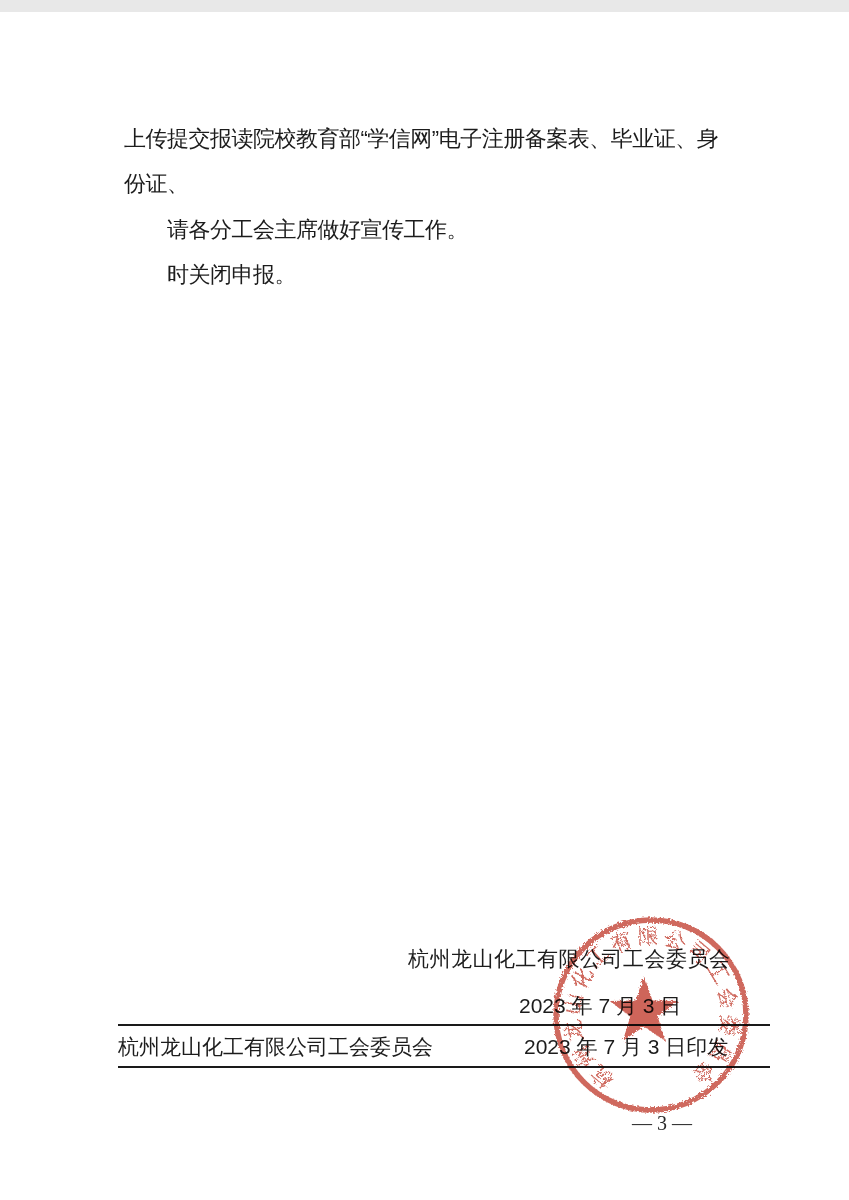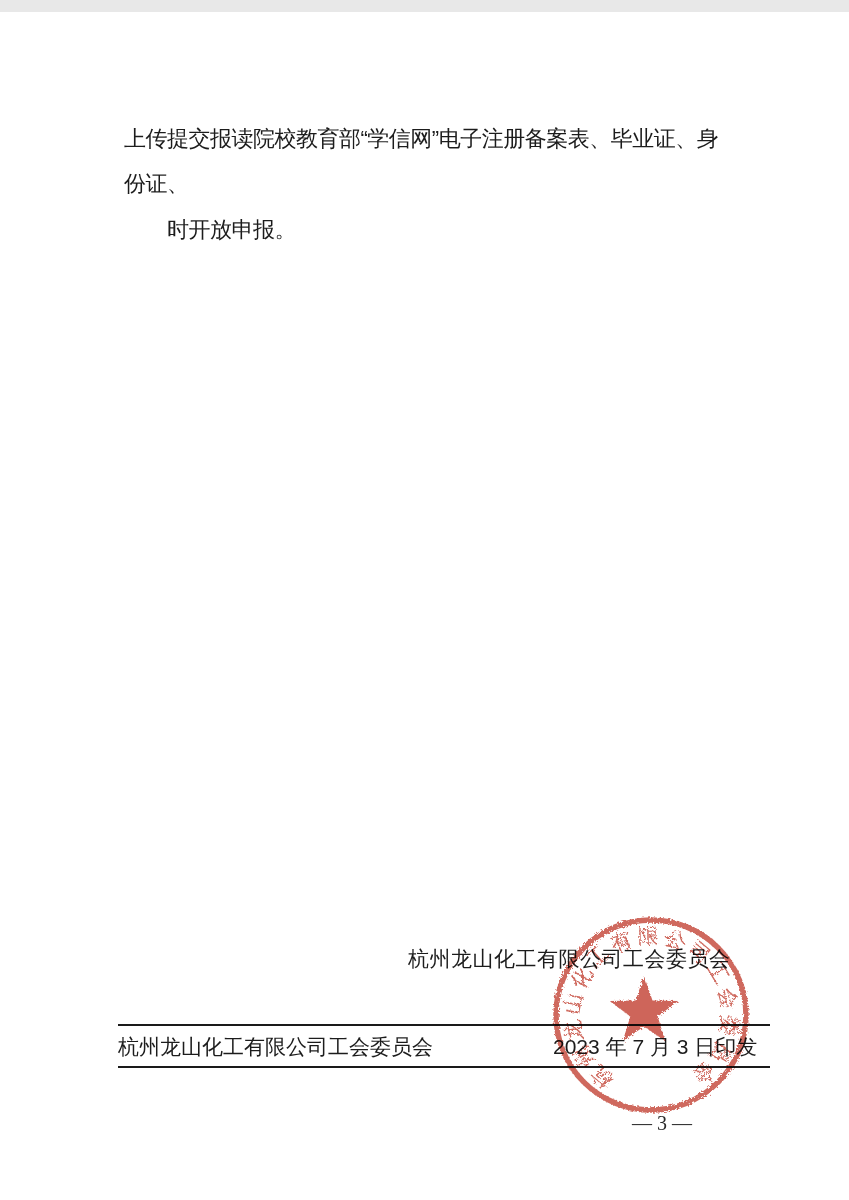--- a/index.html
+++ b/index.html
@@ -41,21 +41,21 @@
   }
   .footer-rule.top { top:1012px; }
   .footer-rule.bottom { top:1054px; }
   .footer-issuer {
     position:absolute;
     left:118px; top:1021px;
     font-size:21px;
   }
   .footer-issue-date {
     position:absolute;
-    left:553px; top:1021px;
+    left:524px; top:1021px;
     font-size:21px;
   }
   .page-number {
     position:absolute;
     left:597px; top:1100px; width:130px;
     text-align:center;
     font-family:"Liberation Serif","DejaVu Serif",serif;
     font-size:20px;
     color:#2a2a2a;
   }
@@ -68,24 +68,26 @@
   }
   .seal svg { width:100%; height:100%; overflow:visible; }
 </style>
 </head>
 <body>
 
 <div class="page">
 
   <div class="doc-body">
       <div class="doc-line">上传提交报读院校教育部“学信网”电子注册备案表、毕业证、身份证、</div>
-      <div class="doc-line">　　时开放申报。</div>
+      <div class="doc-line">　　请各分工会主席做好宣传工作。</div>
+      <div class="doc-line">　　时关闭申报。</div>
     </div>
 
   <div class="signature-org">杭州龙山化工有限公司工会委员会</div>
+  <div class="signature-date">2023 年 7 月 3 日</div>
 
   <div class="footer-rule top"></div>
   <div class="footer-issuer">杭州龙山化工有限公司工会委员会</div>
   <div class="footer-issue-date">2023 年 7 月 3 日印发</div>
   <div class="footer-rule bottom"></div>
 
   <div class="page-number">— 3 —</div>
 
   <div class="seal">
     <svg viewBox="0 0 212 212" xmlns="http://www.w3.org/2000/svg">

